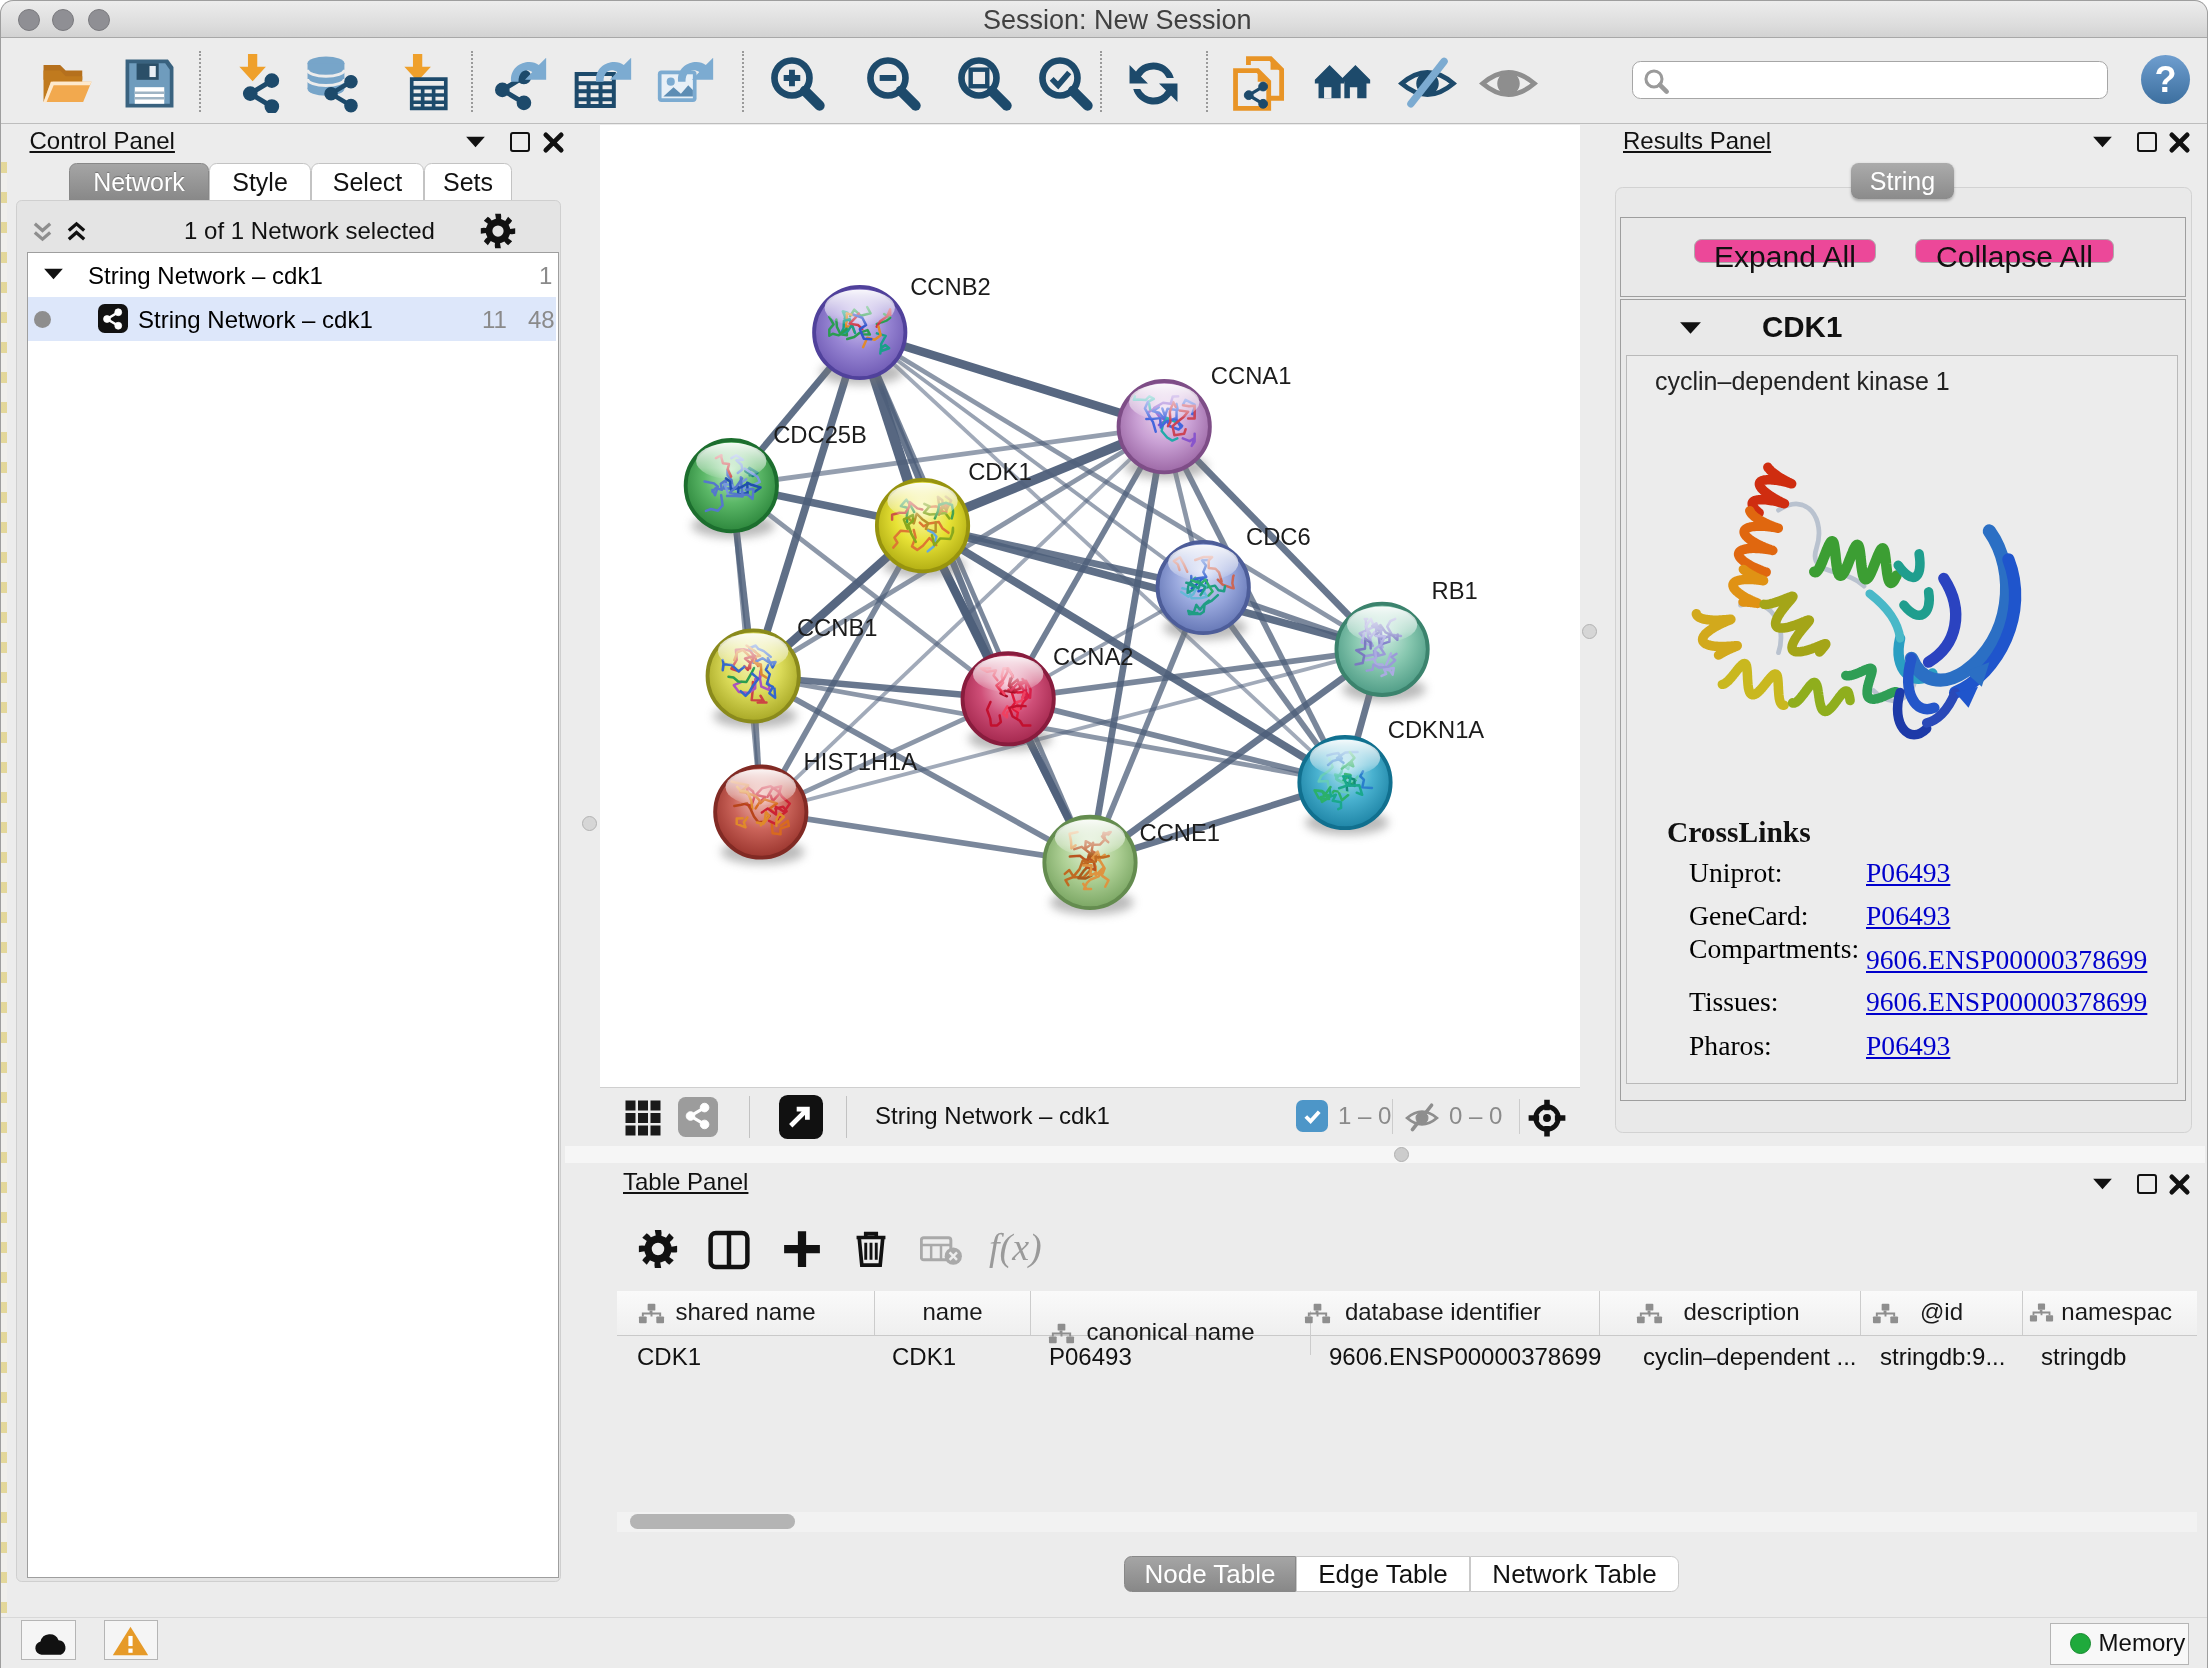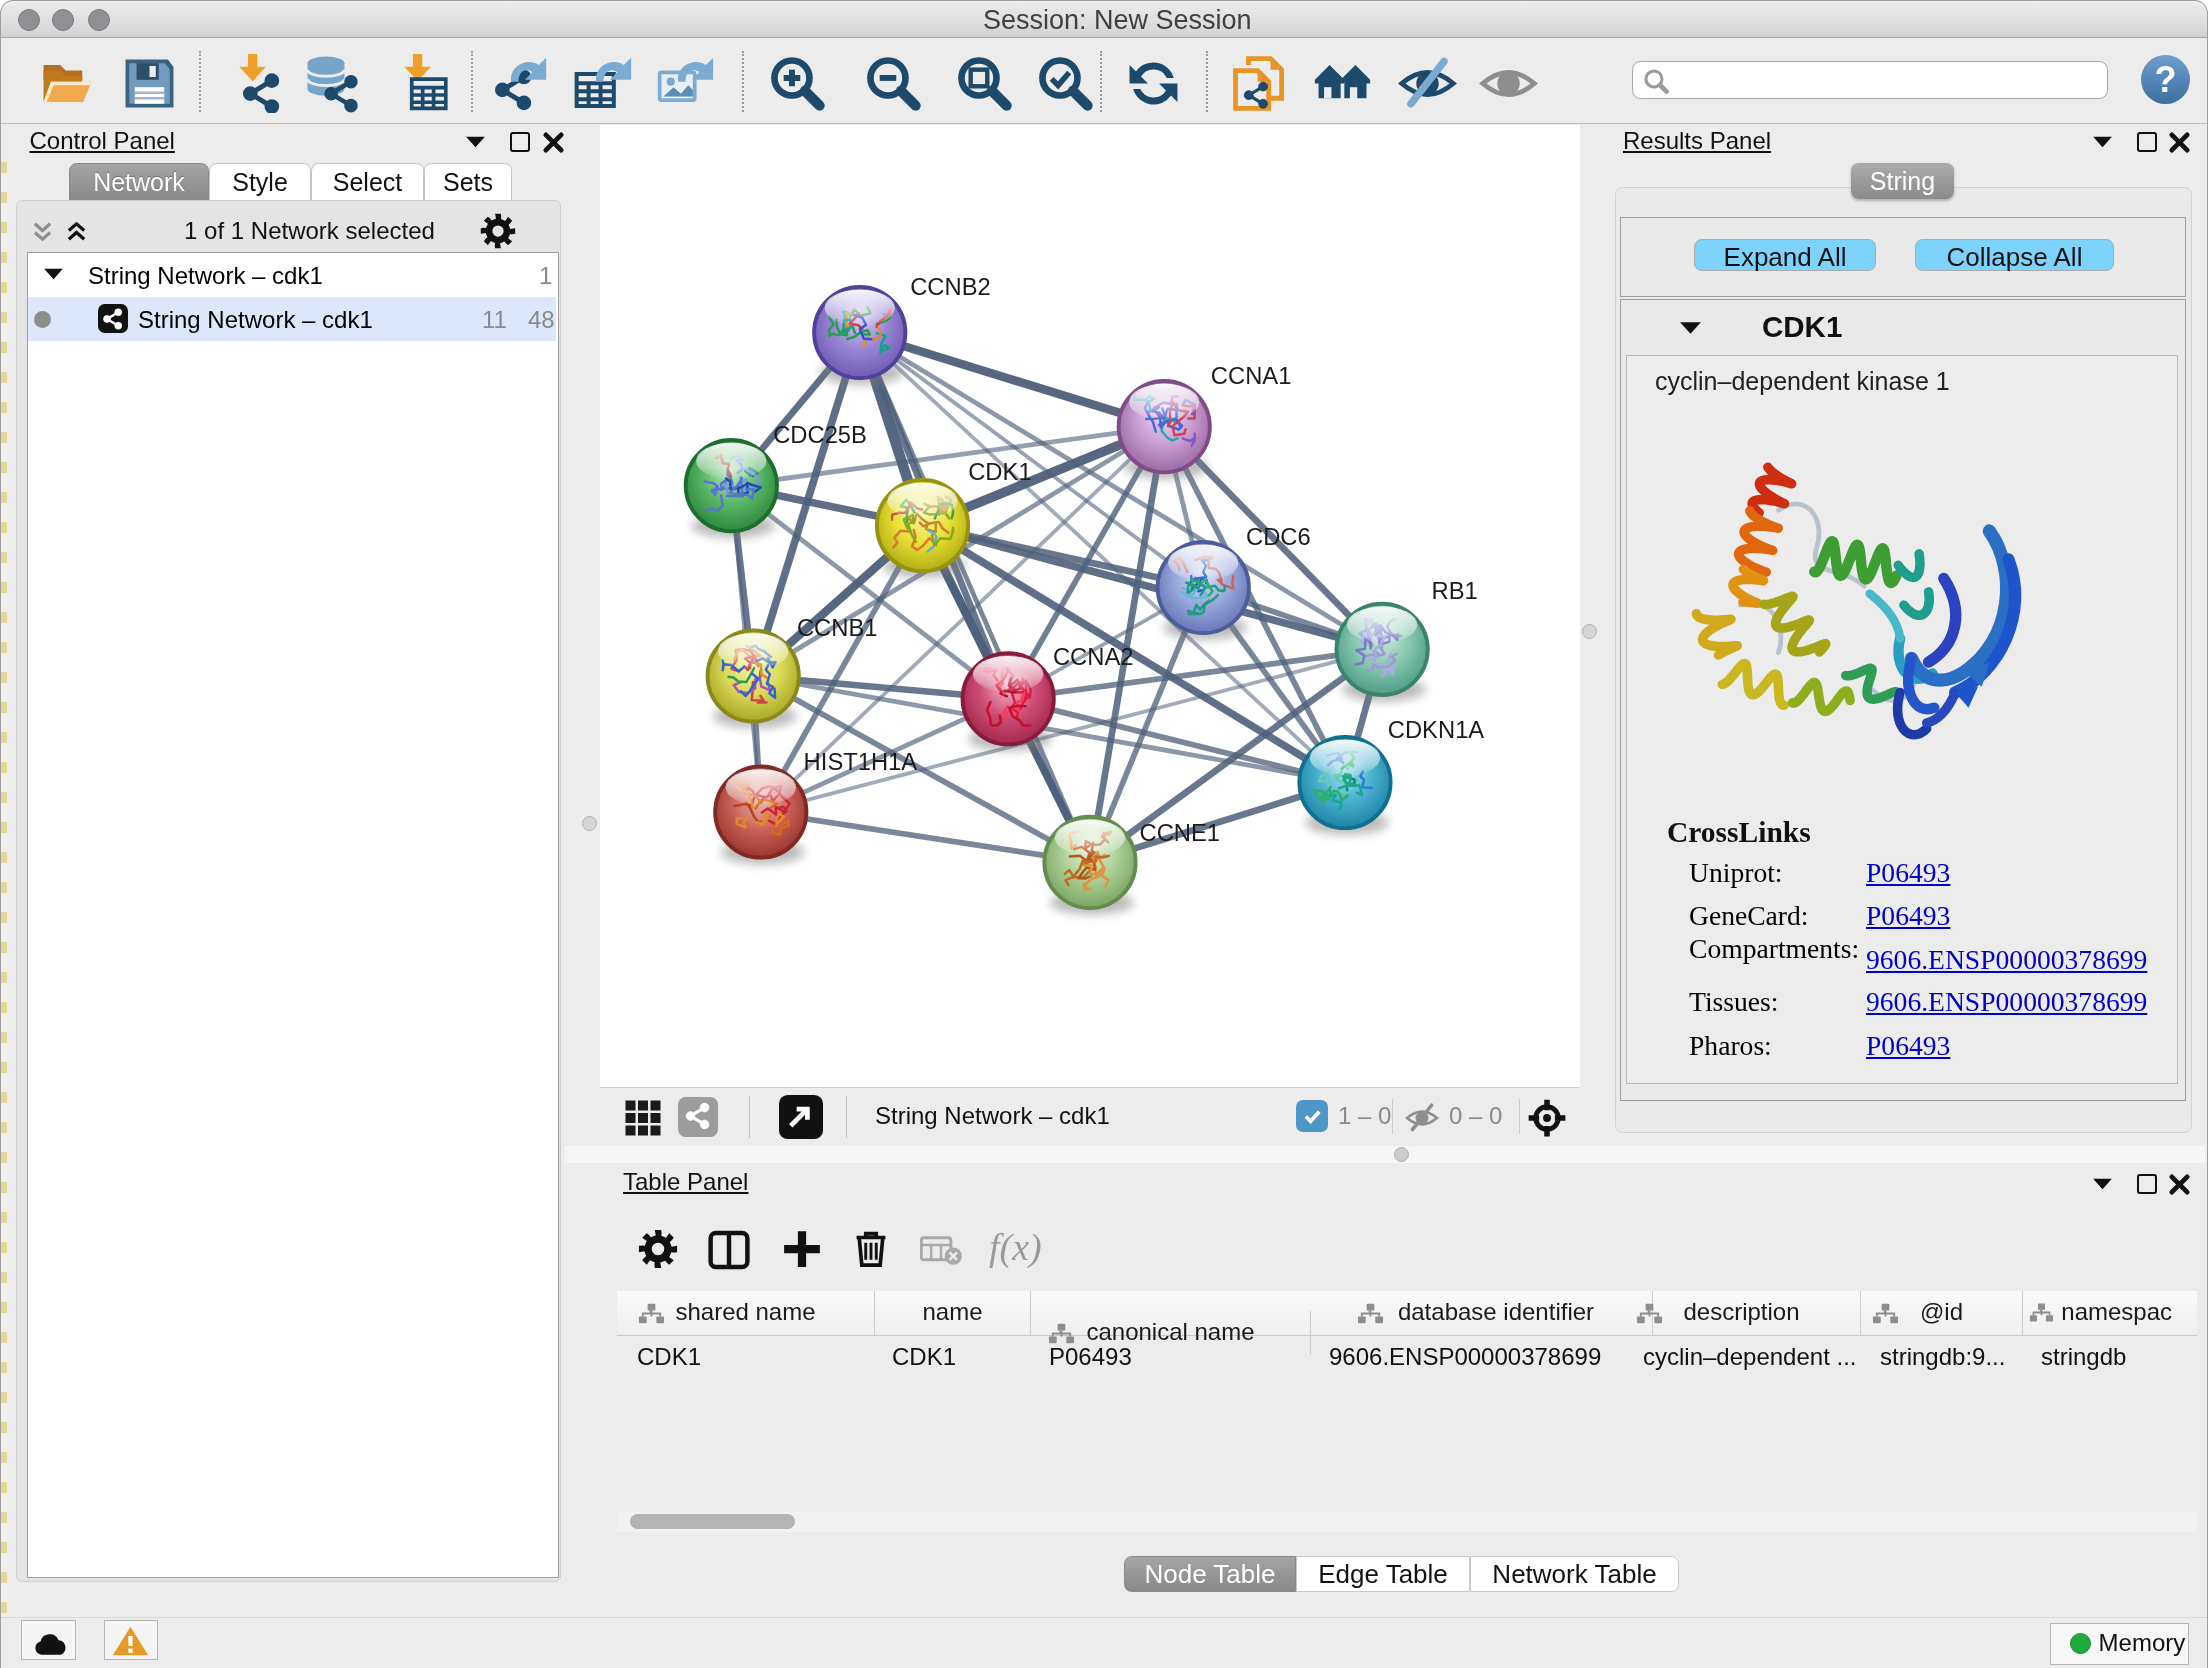--- a/index.html
+++ b/index.html
@@ -47,22 +47,22 @@
 
 #rp-title { position:absolute; left:1623px; top:127px; }
 #stringtab { position:absolute; left:1851px; top:163px; width:103px; height:36px;
   background:linear-gradient(#ababab,#8b8b8b); border-radius:7.6px; color:#fff;
   font-size:25px; text-align:center; line-height:36px;
   box-shadow:0 1.9px 2.9px rgba(0,0,0,0.25); }
 #rp-outer { position:absolute; left:1615px; top:187px; width:577px; height:946px;
   background:#e9e9e9; border:1px solid #d2d2d2; border-radius:7.6px; }
 #rp-box1 { position:absolute; left:1620px; top:217px; width:566px; height:80px;
   border:1.9px solid #9e9e9e; }
-.rpbtn { position:absolute; top:239px; height:32px; background:#7dd3fc;
-  border:1px solid #ababab; border-radius:7.6px; font-size:26px; text-align:center;
+.rpbtn { position:absolute; top:239px; height:24px; background:#ec4899;
+  border:1px solid #ababab; border-radius:7.6px; font-size:30px; text-align:center;
   line-height:34px; color:#111; }
 #rp-box2 { position:absolute; left:1620px; top:299px; width:566px; height:802px;
   border:1.9px solid #9e9e9e; background:#e9e9e9; }
 #rp-content { position:absolute; left:1626px; top:355px; width:552px; height:729px;
   border:1px solid #b9b9b9; background:#ececec; }
 .serif { font-family:"Liberation Serif", serif; }
 .xlrow { position:absolute; font-size:27.6px; }
 .xlink { color:#0000cc; text-decoration:underline; }
 
 #tp-title { position:absolute; left:623px; top:1168px; }
@@ -843,21 +843,21 @@
     </div>
   <div class="th" style="left:258px; width:156px;">
       <div class="thlab">name</div>
     </div>
   <div class="th" style="left:414px; width:280px;margin-top:20px;">
       <svg style="position:absolute; left:17px; top:8.6px;" width="27" height="27" viewBox="0 0 28 22">
         <use href="#treeic"></use>
       </svg>
       <div class="thlab">canonical name</div>
     </div>
-  <div class="th" style="left:723px; width:313px;">
+  <div class="th" style="left:670px; width:313px;">
       <svg style="position:absolute; left:17px; top:8.6px;" width="27" height="27" viewBox="0 0 28 22">
         <use href="#treeic"></use>
       </svg>
       <div class="thlab">database identifier</div>
     </div>
   <div class="th" style="left:1006px; width:238px;">
       <svg style="position:absolute; left:13.3px; top:8.6px;" width="27" height="27" viewBox="0 0 28 22">
         <use href="#treeic"></use>
       </svg>
       <div class="thlab">description</div>

